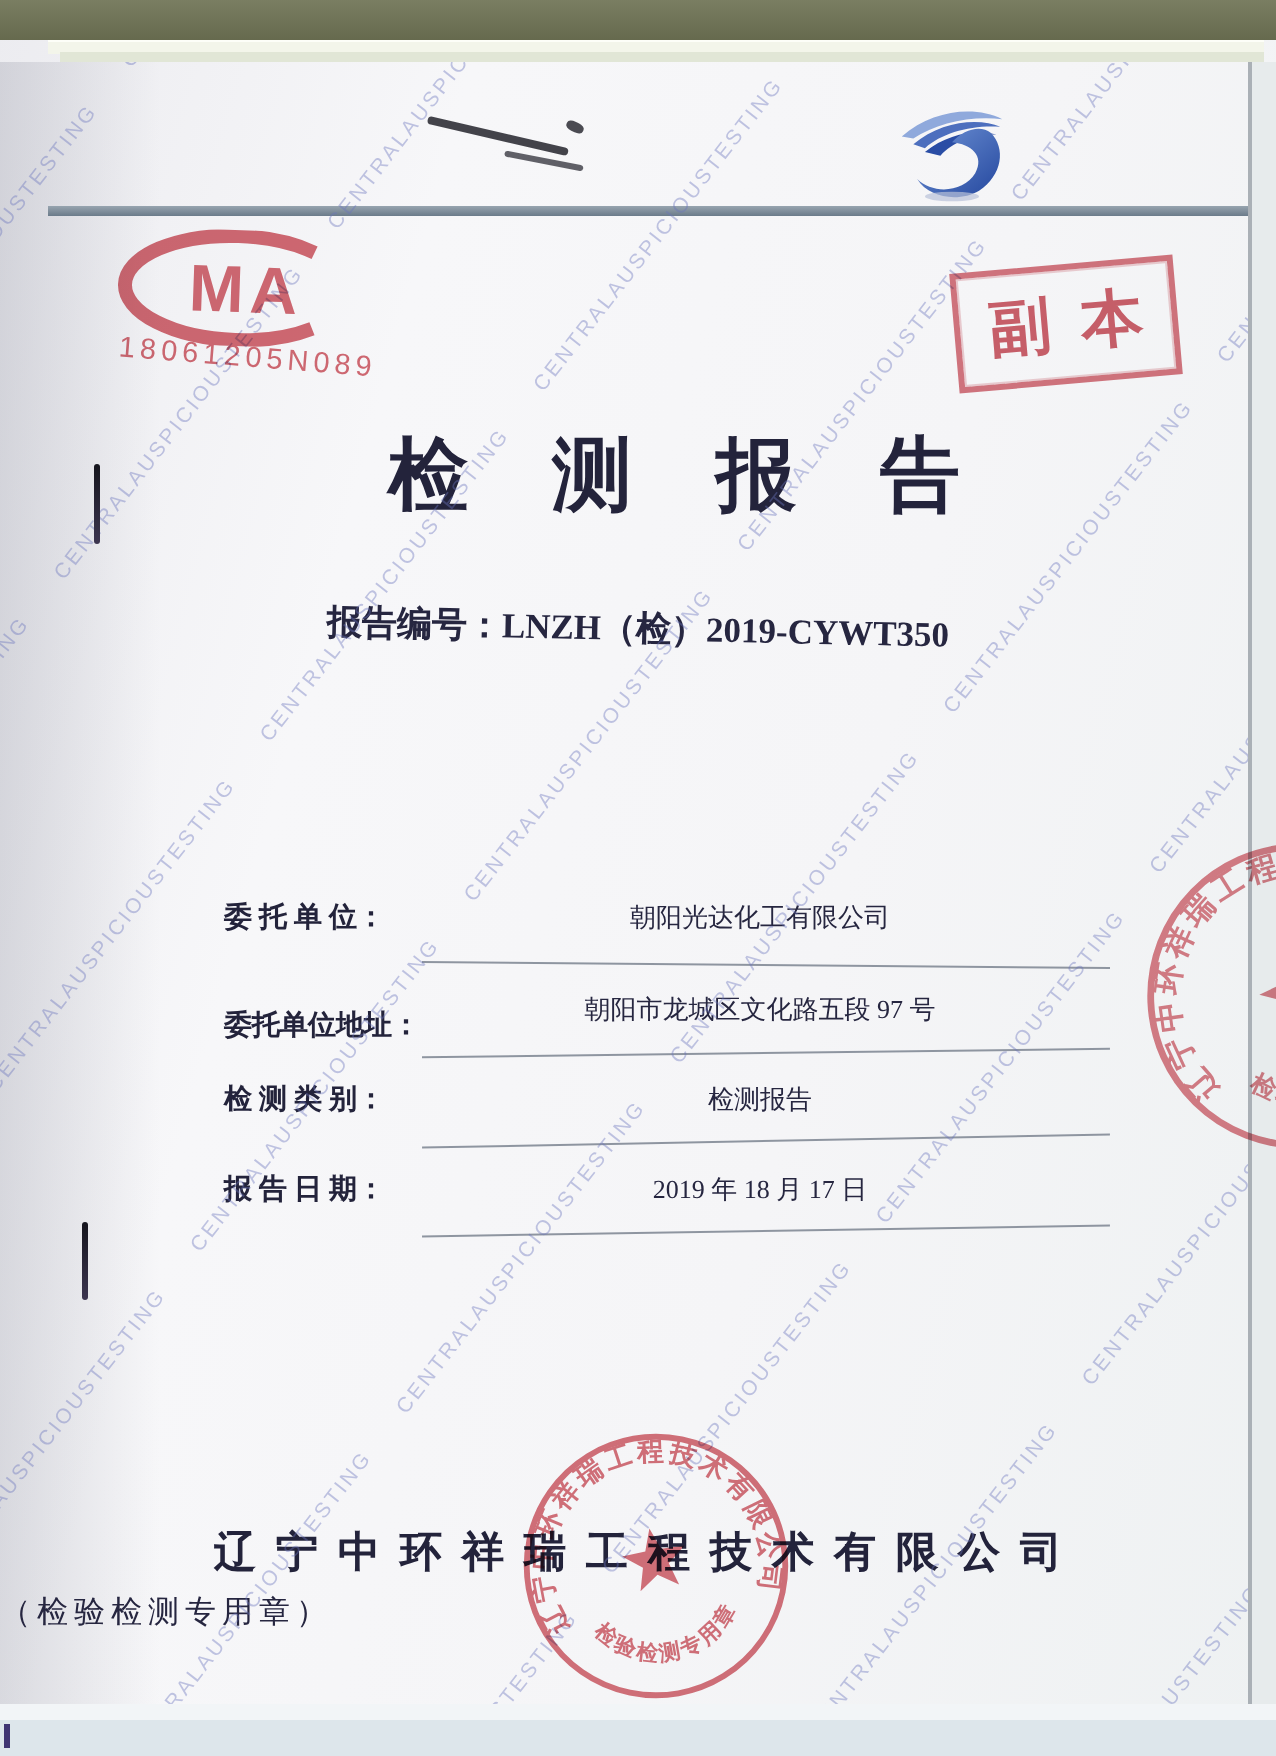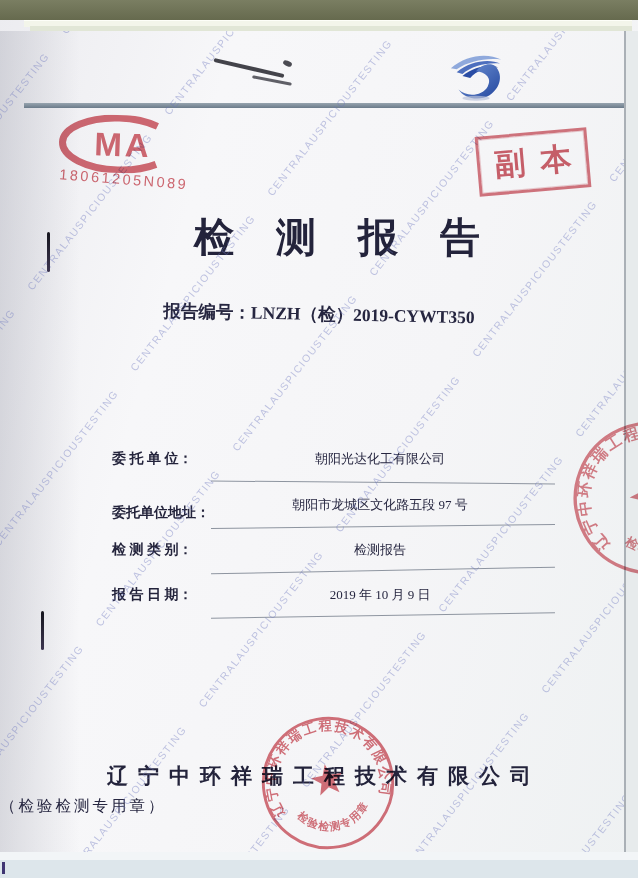--- a/index.html
+++ b/index.html
@@ -120,21 +120,21 @@
 
     <div class="f-label" style="top:504px">委托单位地址：</div>
     <div class="f-value" style="top:496px">朝阳市龙城区文化路五段 97 号</div>
     <div class="f-line" style="top:526px;transform:rotate(-.7deg)"></div>
 
     <div class="f-label" style="top:541px">检 测 类 别：</div>
     <div class="f-value" style="top:541px">检测报告</div>
     <div class="f-line" style="top:570px;transform:rotate(-1.1deg)"></div>
 
     <div class="f-label" style="top:586px">报 告 日 期：</div>
-    <div class="f-value" style="top:586px">2019 年 10 月 9 日</div>
+    <div class="f-value" style="top:586px">2019 年 18 月 17 日</div>
     <div class="f-line" style="top:615px;transform:rotate(-.9deg)"></div>
   </div>
 
   <div class="abs company">辽宁中环祥瑞工程技术有限公司</div>
   <div class="abs seal-caption">（检验检测专用章）</div>
 
   <svg id="seal-bottom" class="abs seal" viewBox="0 0 145 145" xmlns="http://www.w3.org/2000/svg">
     <defs>
       <path id="arcA" d="M 28.3 103.5 A 54 54 0 1 1 116.7 103.5"></path>
       <path id="banA" d="M 34 98 A 44 44 0 0 0 111 98"></path>

